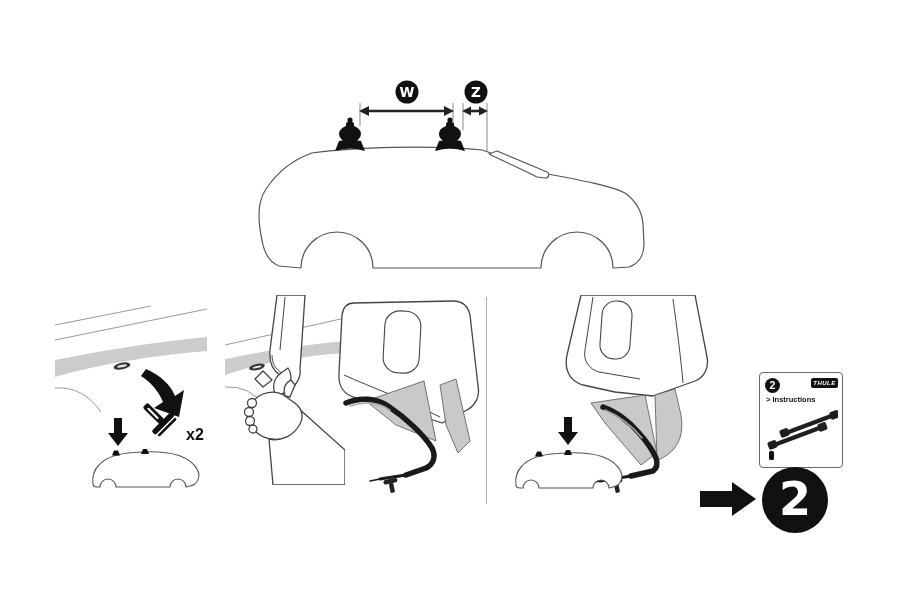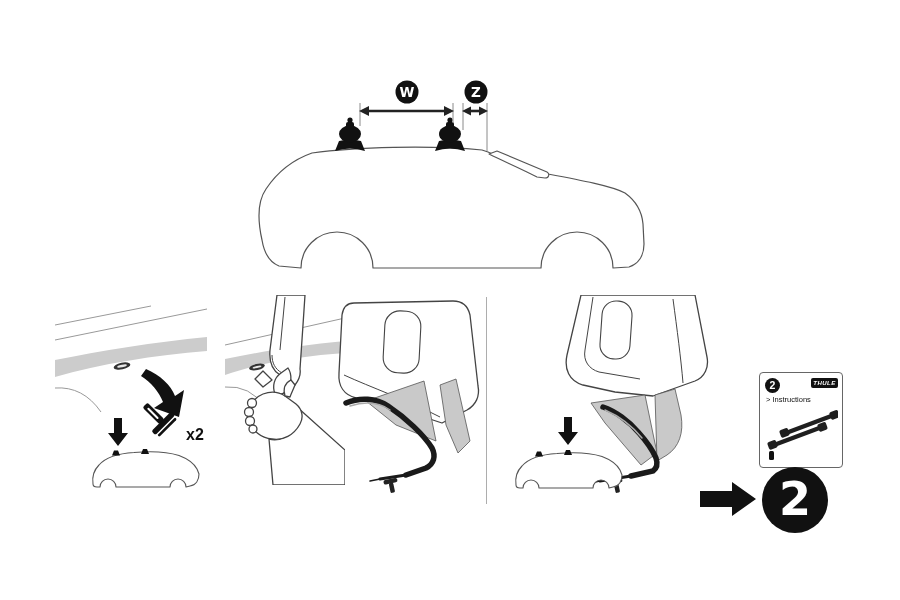--- a/index.html
+++ b/index.html
@@ -8,21 +8,21 @@
   .abs{position:absolute;}
   svg{display:block;}
   .badge-text{font-family:"DejaVu Sans","Liberation Sans",sans-serif;font-weight:bold;}
   .card{box-sizing:border-box;background:#fff;border:1.5px solid #666;border-radius:4px;}
   .card-step{position:absolute;left:5px;top:5px;width:15px;height:15px;border-radius:50%;
              background:#111;color:#fff;font-size:10.5px;font-weight:bold;text-align:center;
              line-height:15px;}
   .card-logo{position:absolute;right:4px;top:5px;width:27px;height:10px;background:#111;
              border-radius:2px;color:#fff;font-size:6px;font-weight:bold;font-style:italic;
              letter-spacing:.5px;text-align:center;line-height:10px;}
-  .card-title{position:absolute;left:6px;top:22px;font-size:7.5px;font-weight:normal;color:#111;}
+  .card-title{position:absolute;left:6px;top:22px;font-size:7.5px;font-weight:bold;color:#111;}
   .card-key{position:absolute;left:9px;bottom:7px;width:5px;height:9px;background:#111;
             border-radius:1.5px;}
   .big-badge{background:#111;border-radius:50%;color:#fff;text-align:center;
              font-weight:bold;font-size:46px;line-height:64px;
              font-family:"DejaVu Sans","Liberation Sans",sans-serif;}
   .divider{background:#adadad;}
 </style>
 </head>
 <body>
 

